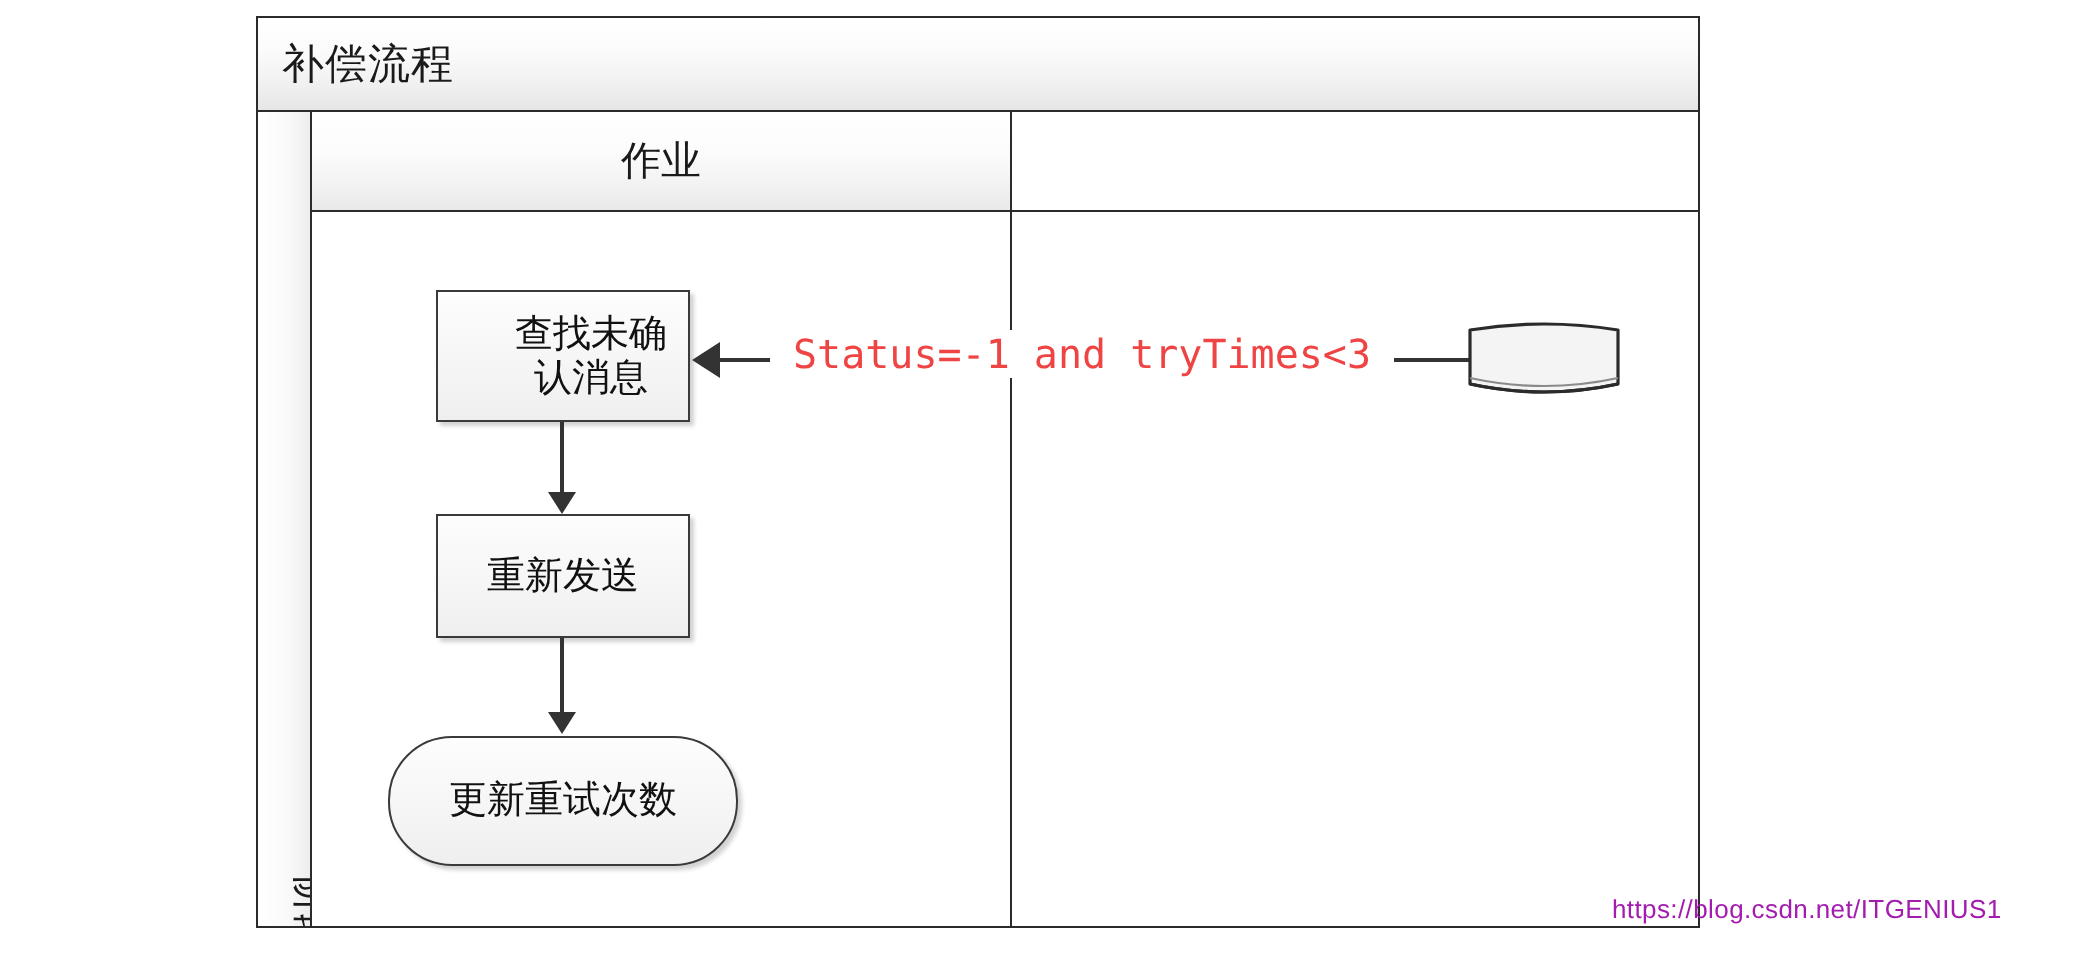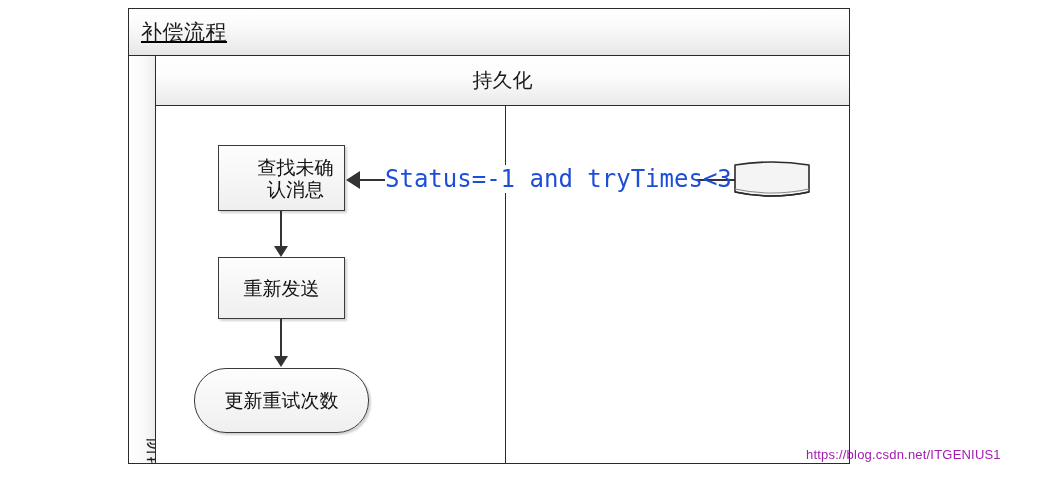--- a/index.html
+++ b/index.html
@@ -32,21 +32,20 @@
     position: absolute;
     left: 0;
     top: 0;
     width: 100%;
     height: 47px;
     box-sizing: border-box;
     border-bottom: 1.6px solid #2b2b2b;
     background: linear-gradient(to bottom, #ffffff 0%, #fbfbfb 35%, #f1f1f1 70%, #e6e6e6 100%);
     display: flex;
     align-items: center;
-    text-decoration: underline;
   }
   #pool-title .ttl {
     padding-left: 12px;
     font-size: 21px;
     color: #1a1a1a;
     font-family: "DejaVu Sans", "Liberation Sans", sans-serif;
     letter-spacing: 0.5px;
   }
 
   
@@ -168,22 +167,22 @@
   #hline-db-b { left: 694px; top: 179px; width: 42px; }
 
   
   #cond-label {
     position: absolute;
     left: 385px;
     top: 165px;
     width: 312px;
     text-align: center;
     font-family: "DejaVu Sans Mono", "Liberation Mono", monospace;
-    font-size: 24px;
-    color: #1d4ed8;
+    font-size: 20px;
+    color: #ef4444;
     background: #ffffff;
     white-space: nowrap;
   }
 
   
   #db-store {
     position: absolute;
     left: 733px;
     top: 159px;
     width: 78px;
@@ -209,22 +208,22 @@
 
   <div id="pool-title">
     <span class="ttl">补偿流程</span>
   </div>
 
   <div id="phase-col">
     <span class="vlabel">阶段</span>
   </div>
 
   <div id="lane-head">
-    <div id="lane-head-persist" class="lane-head-cell">
-      <span>持久化</span>
+    <div id="lane-head-job" class="lane-head-cell">
+      <span>作业</span>
     </div>
   </div>
 
   <div id="lane-body">
     <div id="lane-body-job" class="lane-body-cell"></div>
     <div id="lane-body-persist" class="lane-body-cell"></div>
   </div>
 </div>
 
 <div id="node-find" class="node">查找未确<br>认消息</div>

